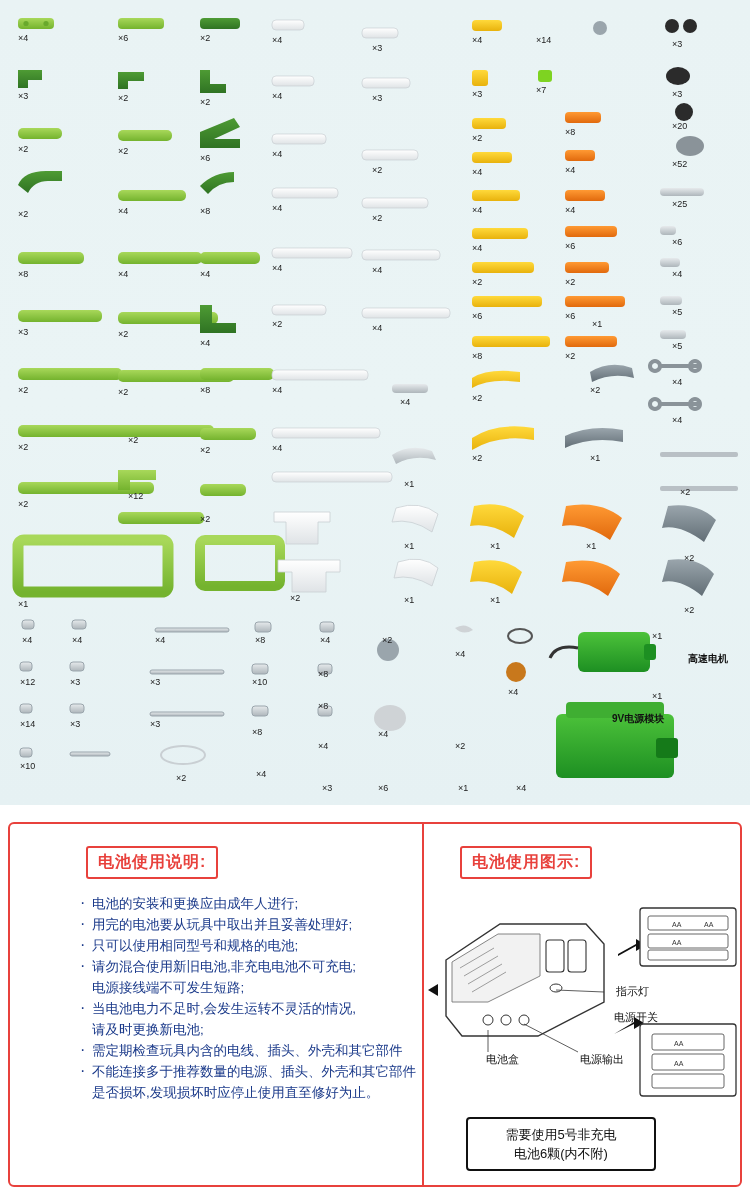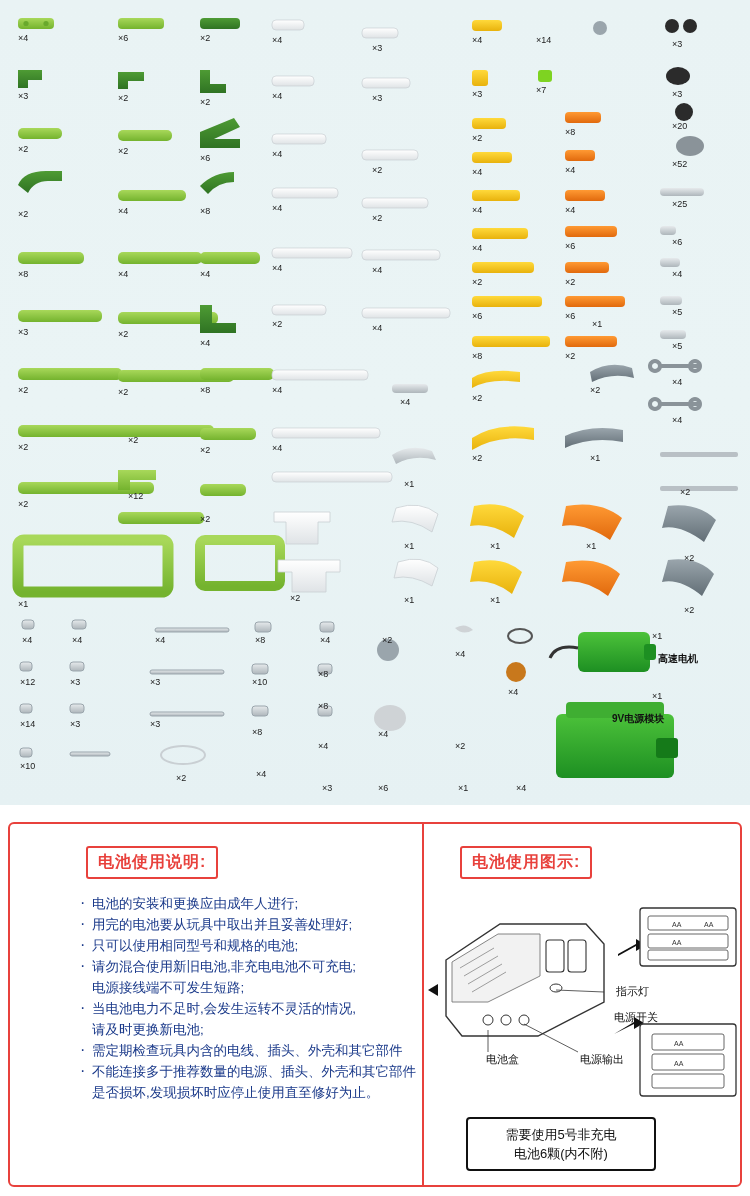--- a/index.html
+++ b/index.html
@@ -594,21 +594,21 @@
     <div class="part" style="left:458px;top:782px">
         <span class="qty">×1</span>
       </div>
     <div class="part" style="left:516px;top:782px">
         <span class="qty">×4</span>
       </div>
 
     <div class="part" style="left:652px;top:630px">
         <span class="qty">×1</span>
       </div>
-    <div class="part" style="left:658px;top:652px">
+    <div class="part" style="left:688px;top:652px">
         <span class="motor-label">高速电机</span>
       </div>
     <div class="part" style="left:652px;top:690px">
         <span class="qty">×1</span>
       </div>
     <div class="part" style="left:612px;top:712px">
         <span class="motor-label">9V电源模块</span>
       </div>
   </div>
 </div>

